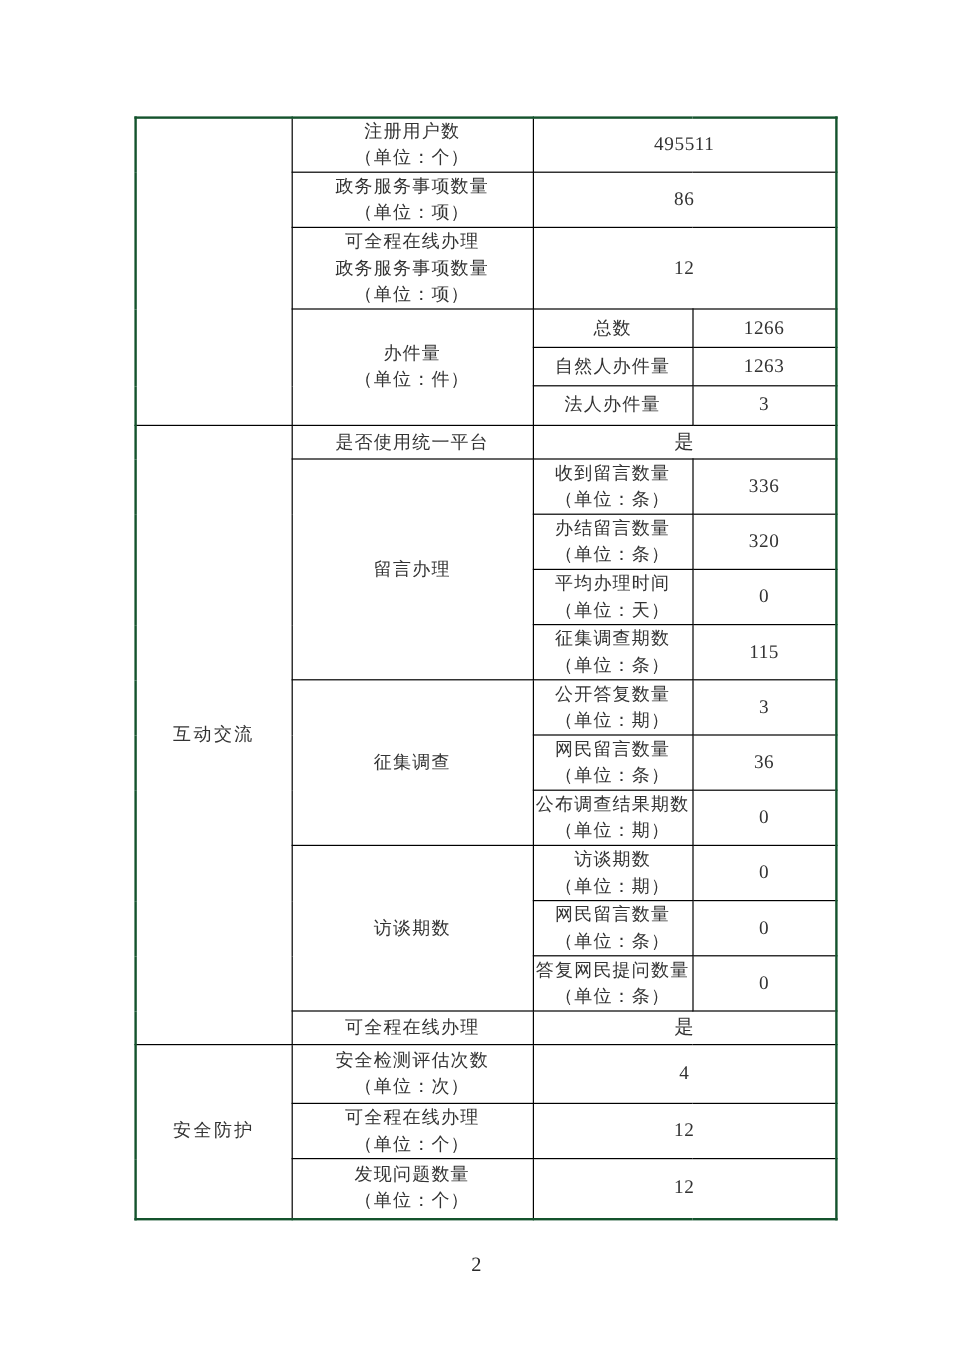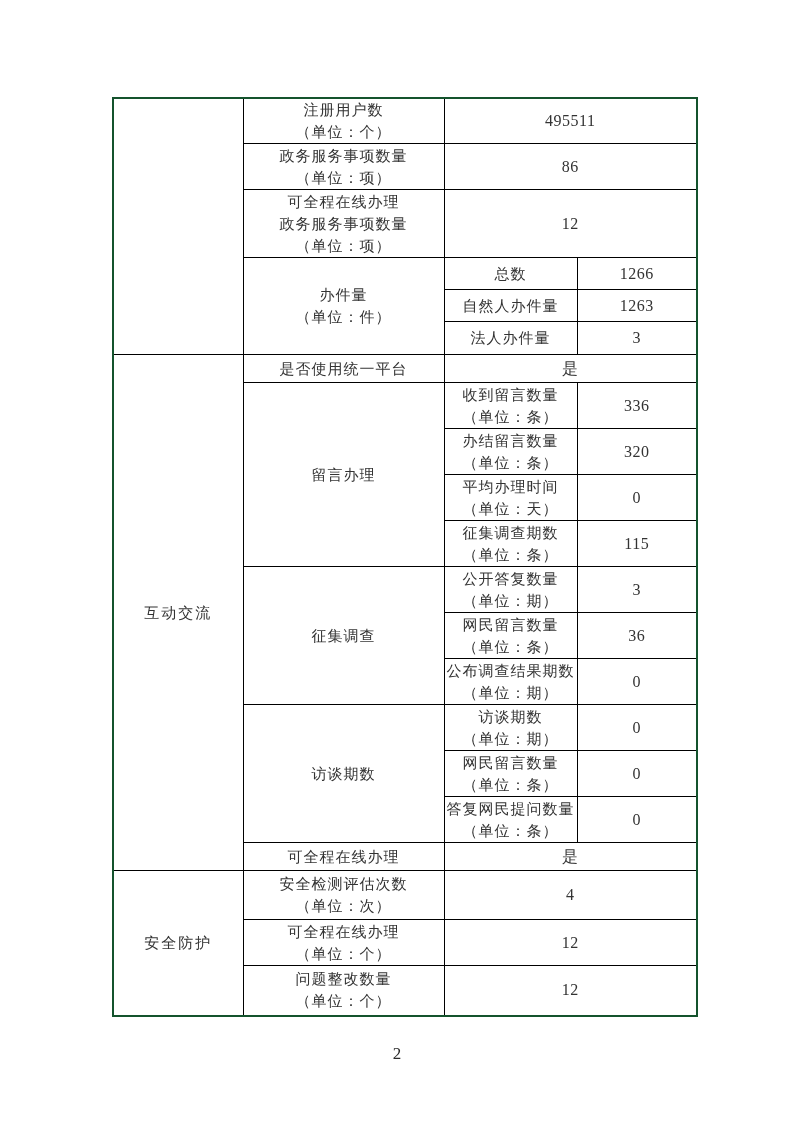--- a/index.html
+++ b/index.html
@@ -189,21 +189,21 @@
     </tr>
     <tr class="h46">
       <td>
         <span class="line">可全程在线办理</span>
         <span class="line">（单位：个）</span>
       </td>
       <td class="val" colspan="2">12</td>
     </tr>
     <tr class="h50">
       <td>
-        <span class="line">问题整改数量</span>
+        <span class="line">发现问题数量</span>
         <span class="line">（单位：个）</span>
       </td>
       <td class="val" colspan="2">12</td>
     </tr>
   </tbody>
     </table>
 
   <div class="page-number">2</div>
 </div>
 

